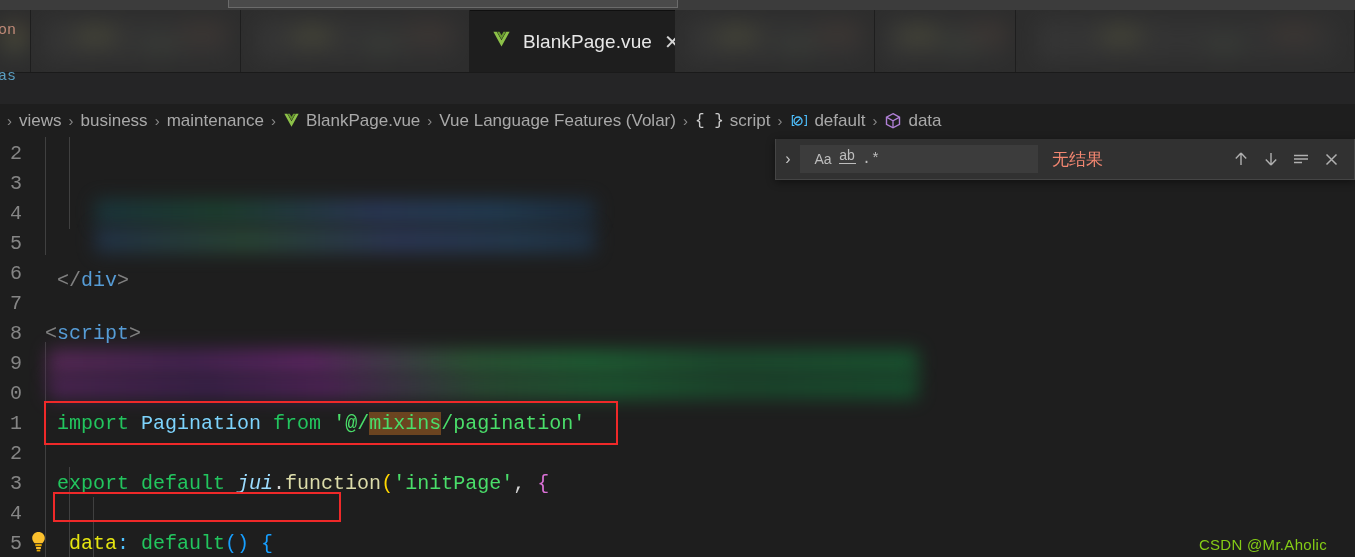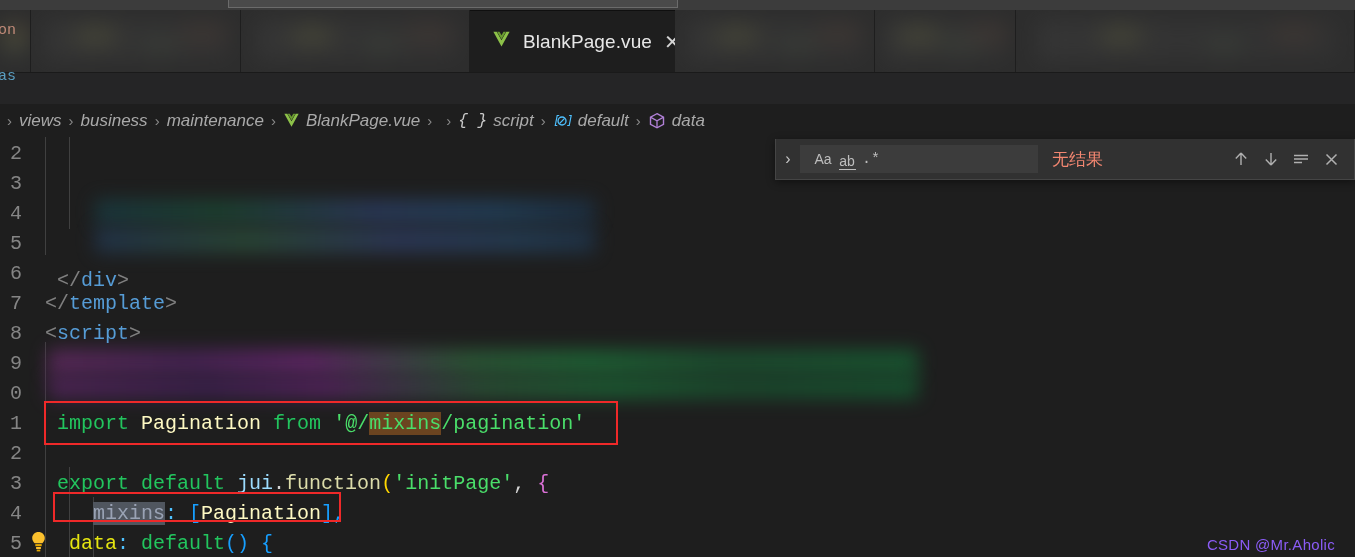--- a/index.html
+++ b/index.html
@@ -123,21 +123,20 @@
     font-size: 17px;
     color: #a9a9a9;
     white-space: nowrap;
     overflow: hidden;
   }
   .bc-item {
     display: inline-flex;
     align-items: center;
     cursor: pointer;
     color: #a9a9a9;
-    font-style: italic;
   }
   .bc-sep {
     margin: 0 7px;
     color: #8a8a8a;
     font-size: 15px;
     display: inline-block;
   }
   .bc-icon { margin-right: 6px; display: inline-flex; align-items: center; }
 
   
@@ -210,24 +209,24 @@
     box-sizing: border-box;
     pointer-events: none;
   }
   .sel-hl { background: #50565f; color: #9aa3b5; }
   .find-hl { background: #6b4420; }
 
   
   .t-kw   { color: #22c55e; }
   .t-tag  { color: #569cd6; }
   .t-punc { color: #808080; }
-  .t-id   { color: #fef9c3; }
+  .t-id   { color: #7dd3fc; }
   .t-str  { color: #4ade6a; }
   .t-prop { color: #dcdcaa; }
-  .t-var  { color: #9cdcfe; }
+  .t-var  { color: #9cdcfe; font-style: italic; }
   .t-brk1 { color: #ffd700; }
   .t-brk2 { color: #da70d6; }
   .t-brk3 { color: #179fff; }
   .t-typ  { color: #4fc1ff; }
   .t-data { color: #e5e510; }
   .t-white{ color: #d4d4d4; }
 
   
   #findwidget {
     position: absolute;
@@ -291,24 +290,24 @@
     width: 30px; height: 30px;
     display: flex; align-items: center; justify-content: center;
     cursor: pointer;
     color: #b0b0b0;
     flex: none;
   }
 
   
   #watermark {
     position: absolute;
-    right: 20px;
+    right: 28px;
     bottom: 4px;
     font-size: 15px;
-    color: #8b5cf6;
+    color: #84cc16;
     font-family: "Liberation Sans", sans-serif;
     z-index: 20;
     letter-spacing: .3px;
   }
 </style>
 </head>
 <body>
 
 <div id="tabstrip">
   <div class="topbar-sliver">
@@ -364,20 +363,23 @@
     <span class="bc-icon">
       <svg width="17" height="15" viewBox="0 0 24 22">
         <path d="M1.5 1 L12 20 L22.5 1 L18.2 1 L12 12 L5.8 1 Z" fill="#8dc149"></path>
         <path d="M6.3 1 L12 10.6 L17.7 1 L14.6 1 L12 5.6 L9.4 1 Z" fill="#6a9c2f"></path>
       </svg>
     </span>
     <span>BlankPage.vue</span>
   </span>
   <span class="bc-sep">›</span>
 
+  <span class="bc-item">
+    <span>Vue Language Features (Volar)</span>
+  </span>
   <span class="bc-sep">›</span>
 
   <span class="bc-item">
     <span class="bc-icon" style="color:#cccccc;font-family:'Liberation Mono',monospace;font-size:16px;">{&nbsp;}</span>
     <span>script</span>
   </span>
   <span class="bc-sep">›</span>
 
   <span class="bc-item">
     <span class="bc-icon">
@@ -449,54 +451,52 @@
          background:linear-gradient(90deg,#22354d,#2a4a38 30%,#2d3a5c 60%,#243d55 85%,#1f3348);"></div>
     <div class="blurline" style="left:3px; top:212px; width:870px; height:27px;
          background:linear-gradient(90deg,#5e2a5e,#4a2458 16%,#63266a 30%,#2d5a38 48%,#1e6636 62%,#1c5030 78%,#185a32);"></div>
     <div class="blurline" style="left:3px; top:238px; width:870px; height:24px;
          background:linear-gradient(90deg,#52255a,#3e2050 18%,#55235f 32%,#2a5236 50%,#1b5f33 65%,#1a4c2e 80%,#165630);"></div>
 
     
     <div class="cline" style="top:129px"><span class="t-punc"> </span><span class="t-punc">&lt;/</span><span class="t-tag">div</span><span class="t-punc">&gt;</span></div>
 
     
-    <div class="cline" style="top:152px"><span class="t-punc">&lt;/</span><span class="t-tag">template</span><span class="t-punc">&gt;</span></div>
 
     
     <div class="cline" style="top:182px"><span class="t-punc">&lt;</span><span class="t-tag">script</span><span class="t-punc">&gt;</span></div>
 
     
     <div class="cline" style="top:272px"><span class="t-punc"> </span><span class="t-kw">import</span><span> </span><span class="t-id">Pagination</span><span> </span><span class="t-kw">from</span><span> </span><span class="t-str">'@/</span><span class="t-str find-hl">mixins</span><span class="t-str">/pagination'</span></div>
 
     
     <div class="cline" style="top:332px"><span class="t-punc"> </span><span class="t-kw">export</span><span> </span><span class="t-kw">default</span><span> </span><span class="t-var">jui</span><span class="t-white">.</span><span class="t-prop">function</span><span class="t-brk1">(</span><span class="t-str">'initPage'</span><span class="t-white">,</span><span class="t-brk2"> {</span></div>
 
     
-    <div class="cline" style="top:362px"><span>&nbsp;&nbsp;&nbsp;&nbsp;</span><span class="sel-hl">mixins</span><span class="t-typ">:</span><span class="t-brk3"> [</span><span class="t-id">Pagination</span><span class="t-brk3">],</span></div>
 
     
     <div class="cline" style="top:392px"><span>&nbsp;&nbsp;</span><span class="t-data">data</span><span class="t-typ">:</span><span class="t-kw"> default</span><span class="t-brk3">()</span><span class="t-brk3"> {</span></div>
 
     
     
 
     
     <div class="redbox" style="left:-1px; top:264px; width:574px; height:44px;"></div>
     <div class="redbox" style="left:8px; top:355px; width:288px; height:30px;"></div>
   </div>
 </div>
 
 <div id="findwidget">
   <div class="fw-toggle">›</div>
 
   <div class="fw-inputwrap">
 
     <span class="fw-opt" style="font-family:'Liberation Sans',sans-serif;font-size:14px;">Aa</span>
 
-    <span class="fw-opt" style="flex-direction:column;justify-content:flex-end;line-height:1;">
+    <span class="fw-opt" style="flex-direction:column;justify-content:flex-start;line-height:1;">
       <span style="font-size:14px;font-family:'Liberation Sans',sans-serif;">ab</span>
       <span style="display:block;width:17px;height:1px;background:#bdbdbd;margin-top:1px;"></span>
     </span>
 
     <span class="fw-opt" style="font-family:'Liberation Mono',monospace;font-size:15px;">.*</span>
   </div>
 
   <span class="fw-result">无结果</span>
 
   <span class="fw-spacer"></span>

